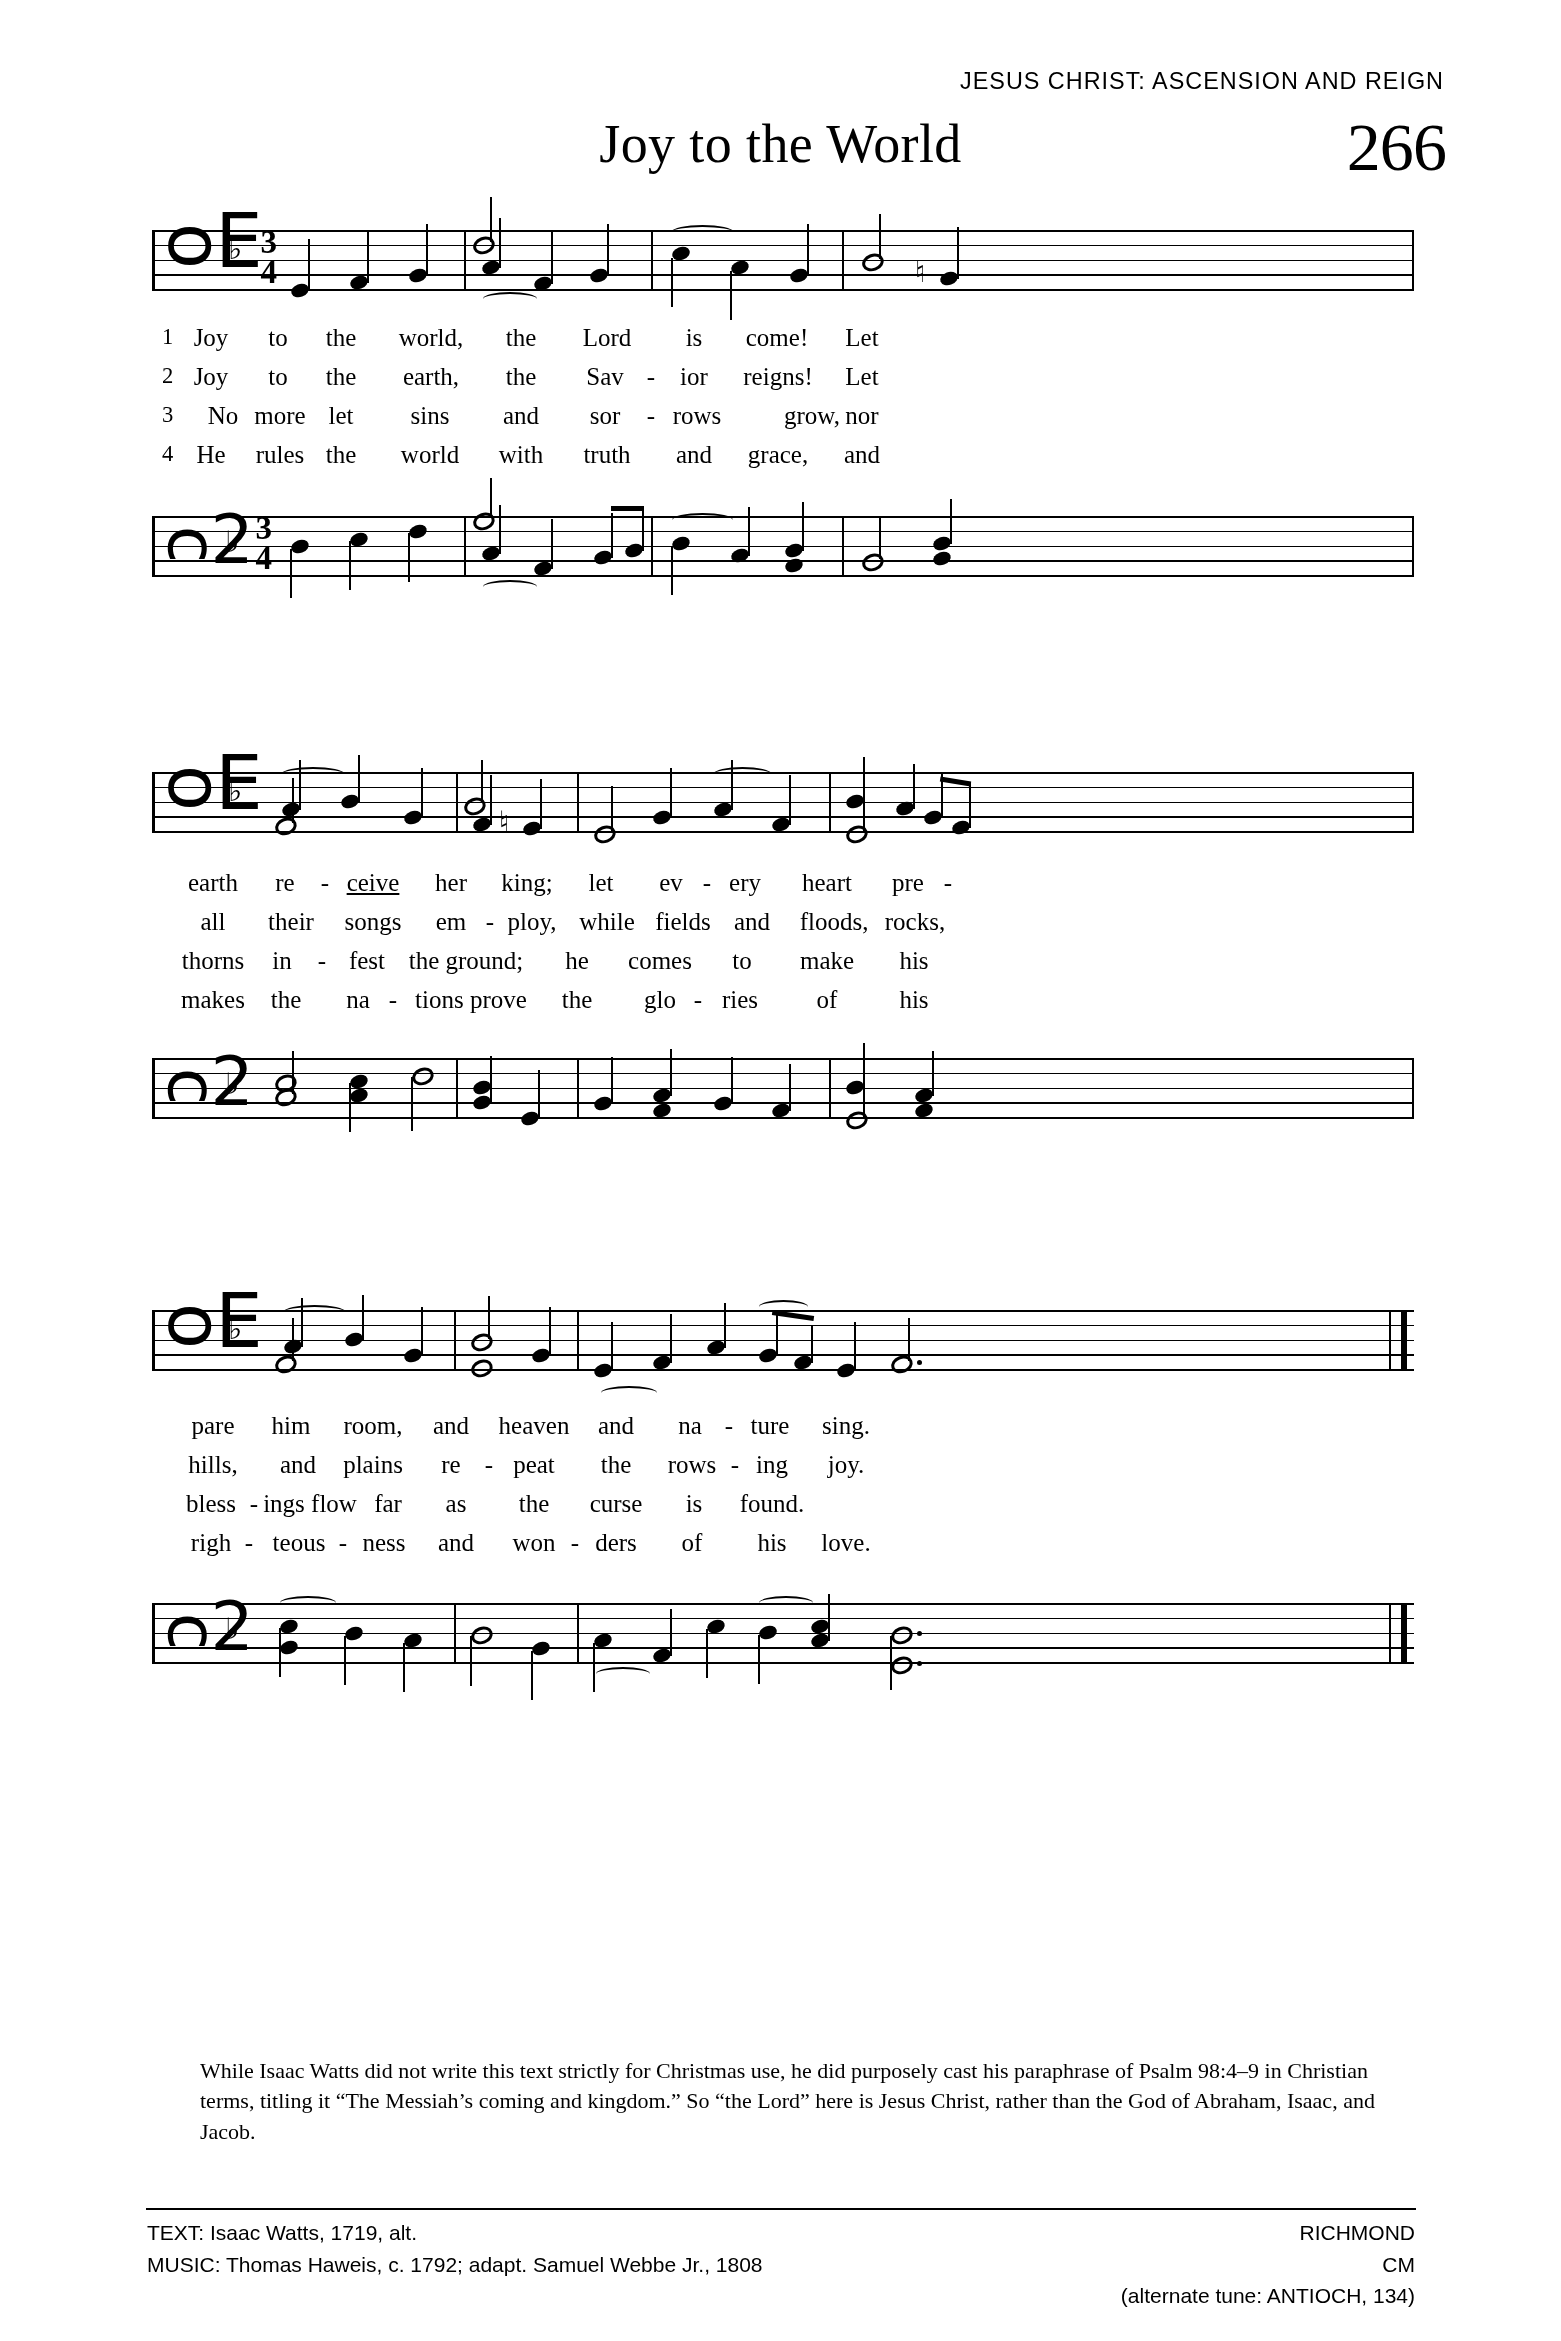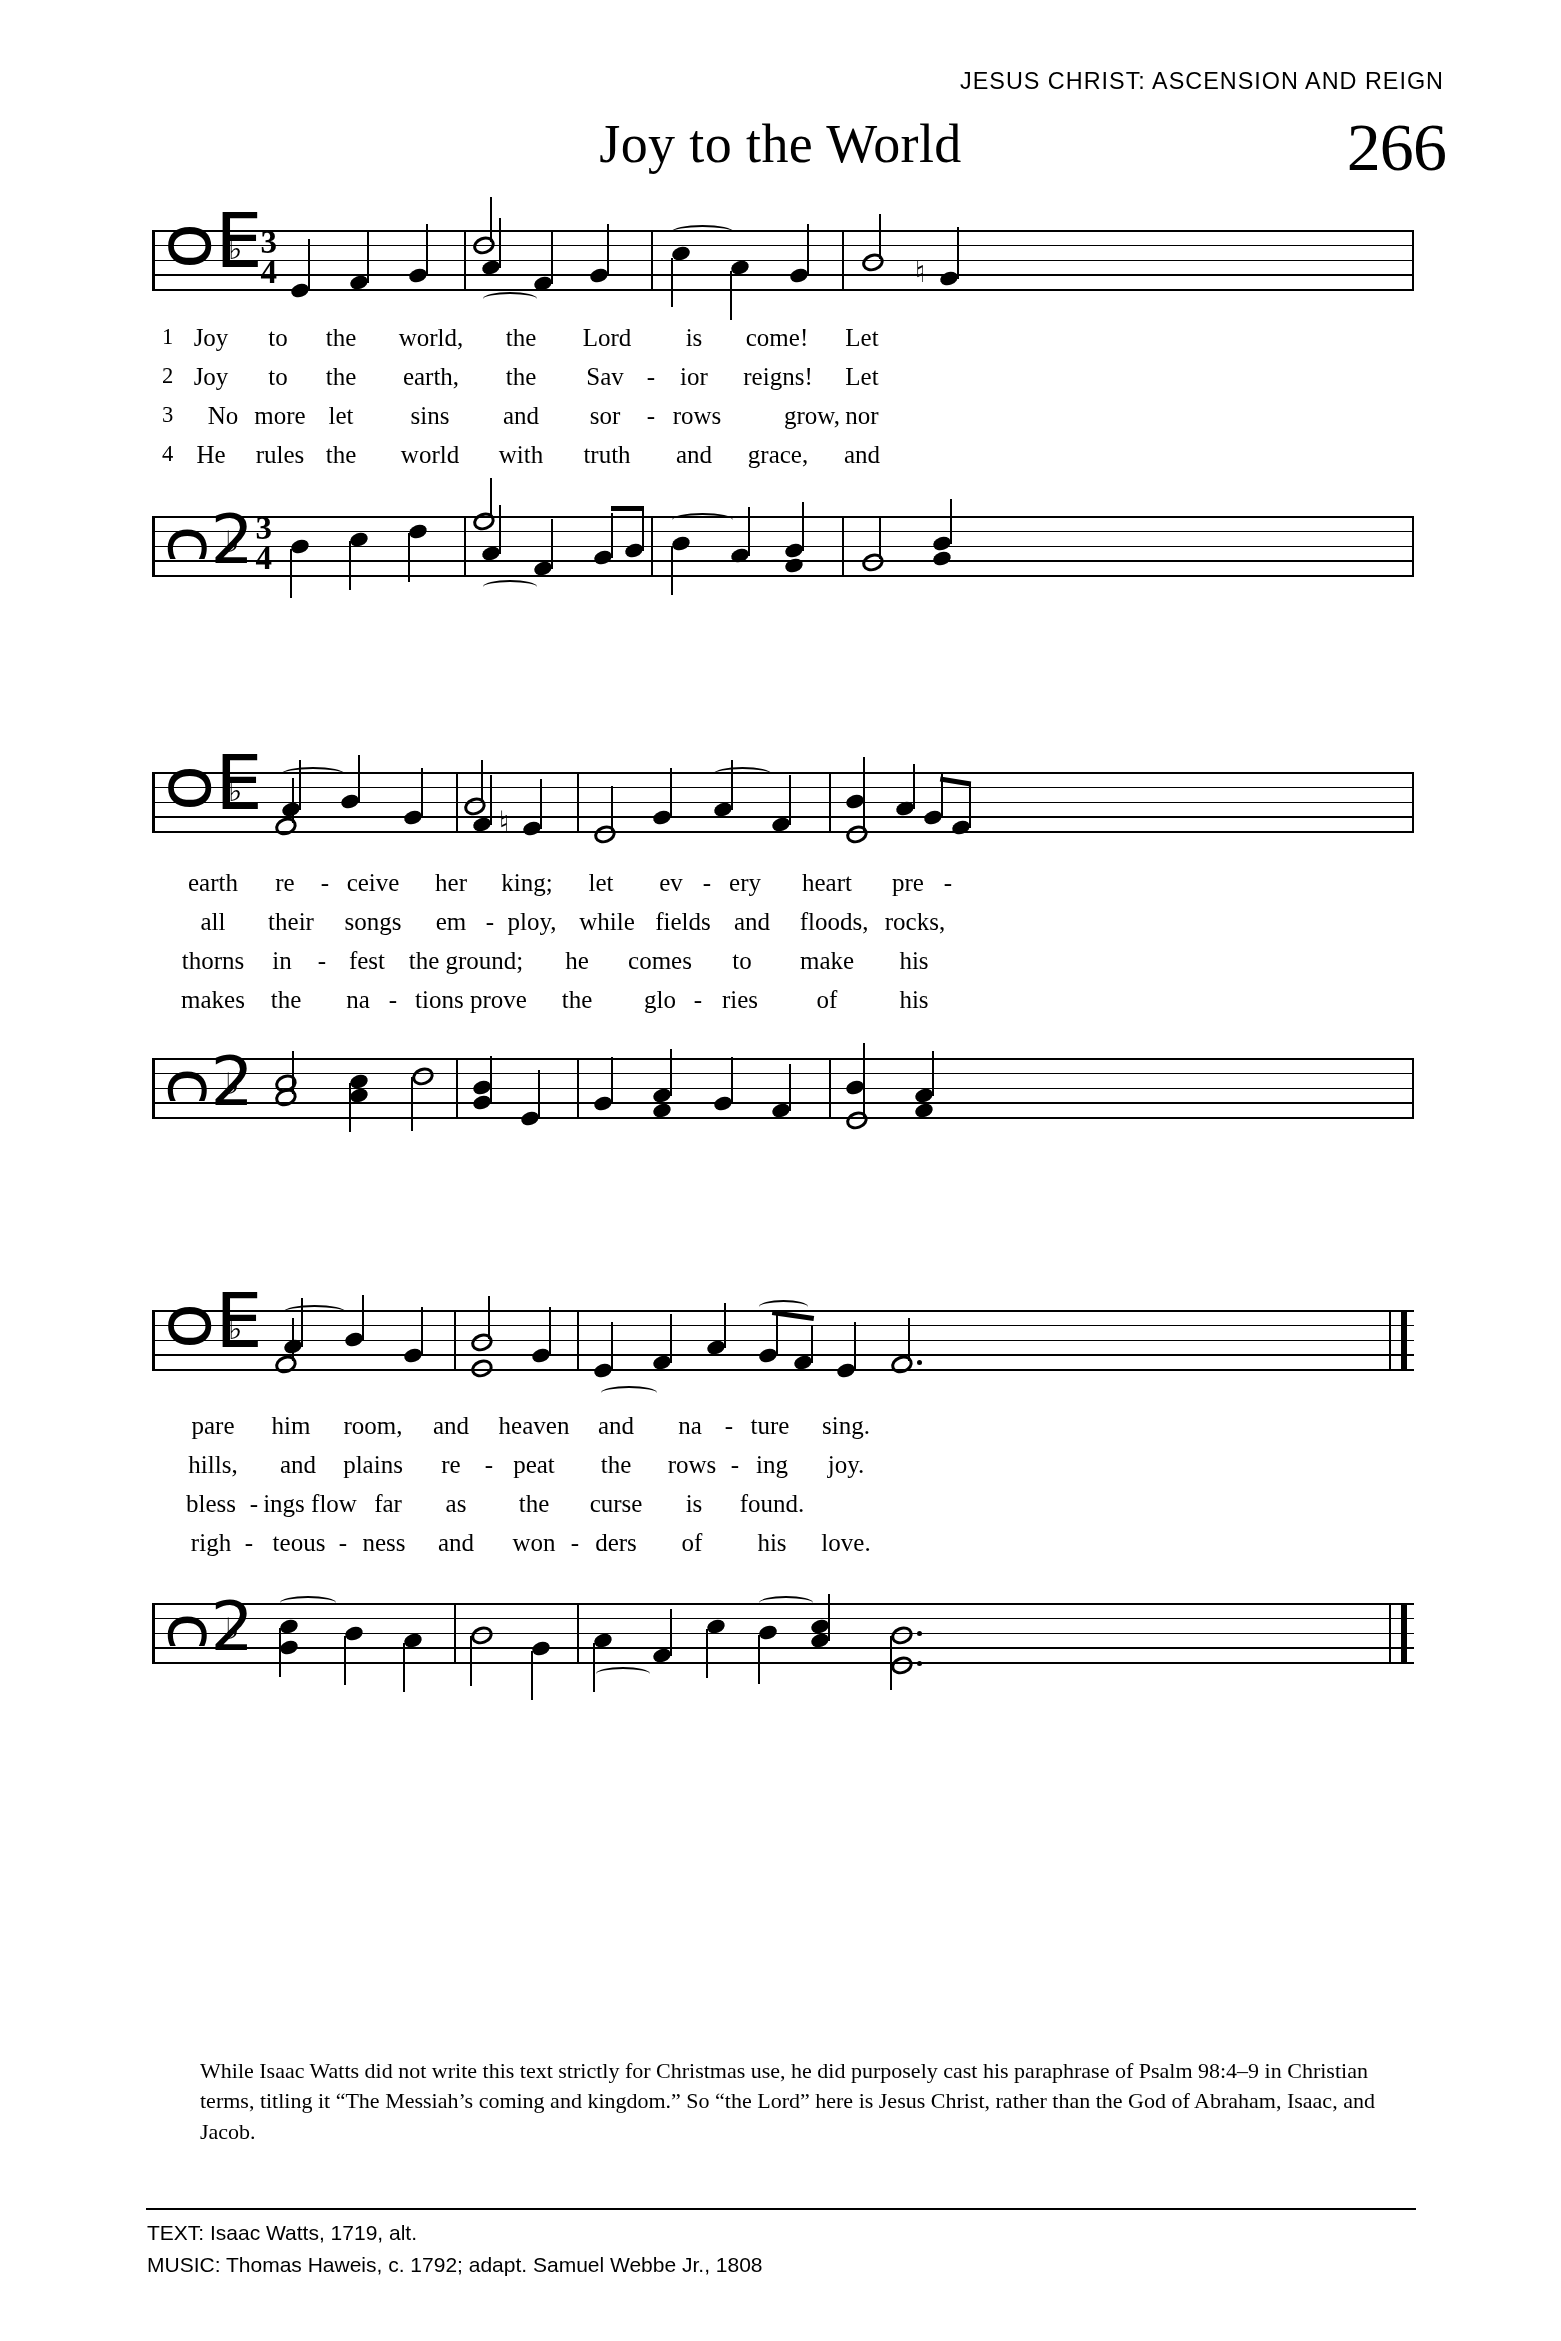--- a/index.html
+++ b/index.html
@@ -522,21 +522,21 @@
       </div>
       <div class="flagbeam" style="left:788px;top:7px;width:31px;transform:rotate(9deg);"></div>
       <div class="barline" style="left:1260px;"></div>
     </div>
 
     <div class="lyrics" style="left:0;top:97px;">
       <div class="lyric-row">
         <span class="lyric-cell" style="left:61px;">earth</span>
         <span class="lyric-cell" style="left:133px;">re</span>
         <span class="lyric-cell" style="left:173px;">-</span>
-        <span class="lyric-cell" style="left:221px;">ceive</span>
+        <span class="lyric-cell" style="left:221px;text-decoration:underline;">ceive</span>
         <span class="lyric-cell" style="left:299px;">her</span>
         <span class="lyric-cell" style="left:375px;">king;</span>
         <span class="lyric-cell" style="left:449px;">let</span>
         <span class="lyric-cell" style="left:519px;">ev</span>
         <span class="lyric-cell" style="left:555px;">-</span>
         <span class="lyric-cell" style="left:593px;">ery</span>
         <span class="lyric-cell" style="left:675px;">heart</span>
         <span class="lyric-cell" style="left:756px;">pre</span>
         <span class="lyric-cell" style="left:796px;">-</span>
       </div>
@@ -875,15 +875,20 @@
 
   <div class="note-block">While Isaac Watts did not write this text strictly for Christmas use, he did purposely cast his paraphrase of Psalm 98:4–9 in Christian terms, titling it “The Messiah’s coming and kingdom.” So “the Lord” here is Jesus Christ, rather than the God of Abraham, Isaac, and Jacob.</div>
 
   <div class="rule"></div>
 
   <div class="credits-left">
     <div>TEXT: Isaac Watts, 1719, alt.</div>
     <div>MUSIC: Thomas Haweis, c. 1792; adapt. Samuel Webbe Jr., 1808</div>
   </div>
 
+  <div class="credits-right">
+    <div>RICHMOND</div>
+    <div>CM</div>
+    <div>(alternate tune: ANTIOCH, 134)</div>
+  </div>
 
 </div>
 
 
 </body></html>

